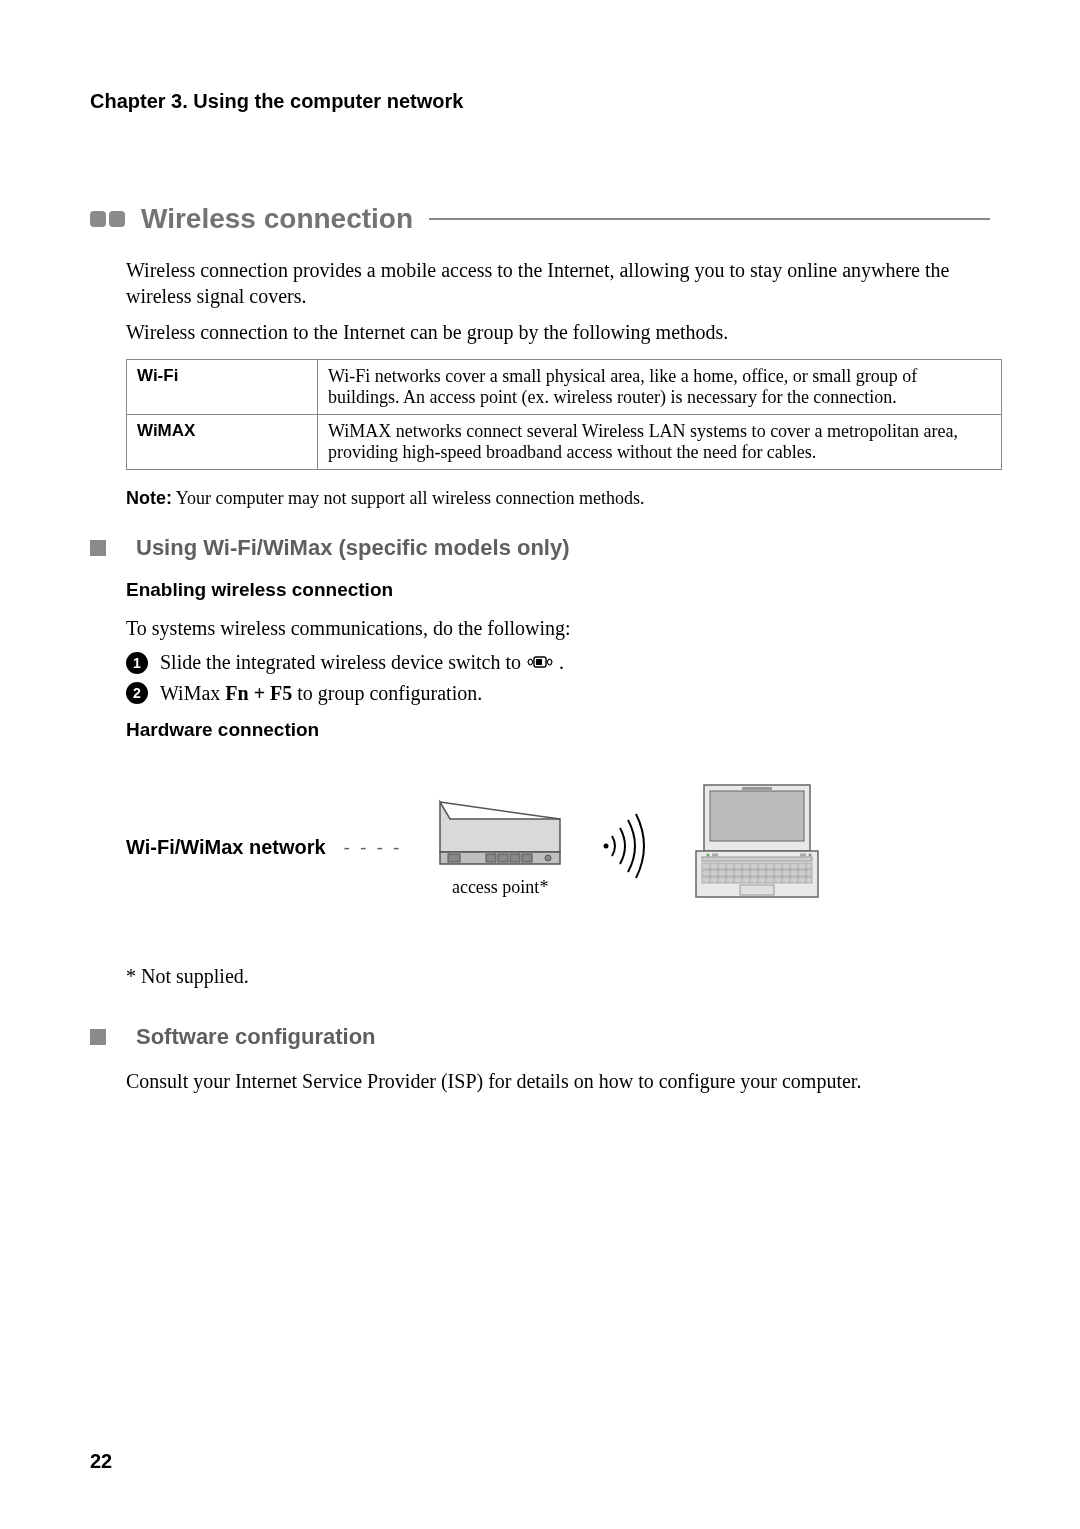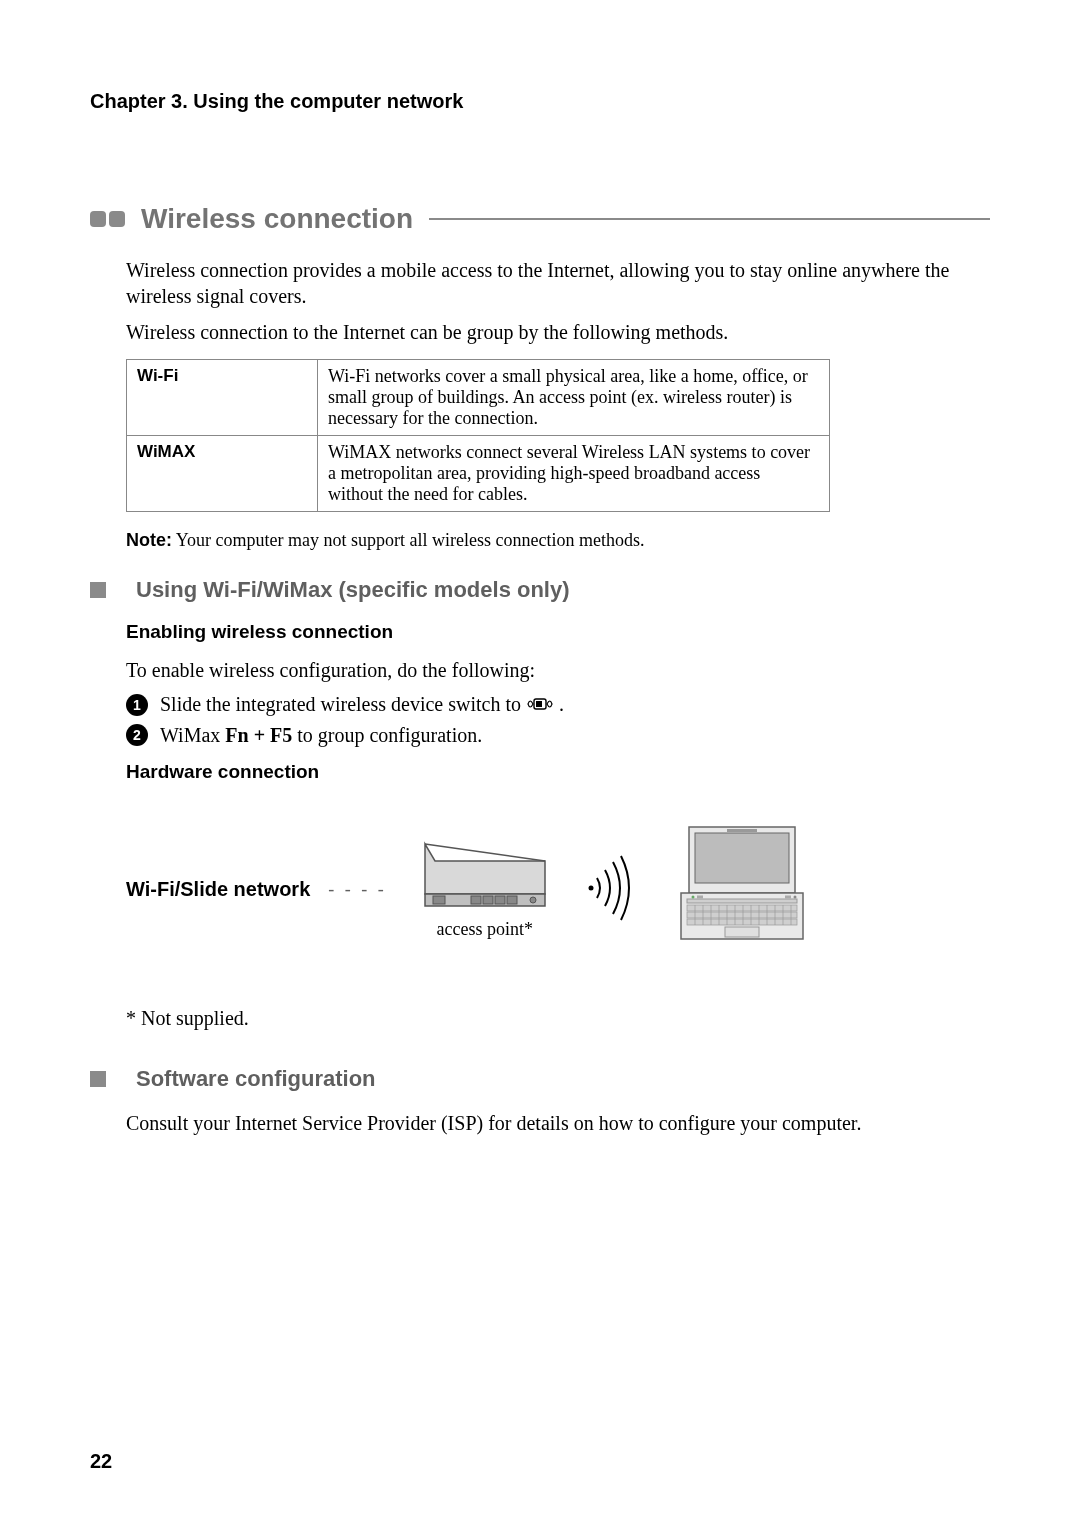--- a/index.html
+++ b/index.html
@@ -46,21 +46,21 @@
     margin-left: 16px;
   }
   .body-text {
     font-size: 20px;
     line-height: 1.3;
     margin: 0 0 10px 36px;
   }
   table.wifi-table {
     border-collapse: collapse;
     margin: 14px 0 18px 36px;
-    width: 704px;
+    width: 876px;
     font-size: 18px;
   }
   table.wifi-table td {
     border: 1px solid #888;
     padding: 6px 10px;
     vertical-align: top;
   }
   table.wifi-table td.col-name {
     font-family: Arial, Helvetica, sans-serif;
     font-weight: bold;
@@ -204,21 +204,21 @@
 <p class="note-line">
   <span class="note-label">Note:</span><span> Your computer may not support all wireless connection methods.</span>
 </p>
 
 <div class="subhead-row">
   <span class="subhead-square"></span>
   <span class="subhead-title">Using Wi-Fi/WiMax (specific models only)</span>
 </div>
 
 <div class="subsub-title">Enabling wireless connection</div>
-<p class="body-text">To enable wireless configuration, do the following:</p>
+<p class="body-text">To systems wireless communications, do the following:</p>
 
 <ol class="step-list">
   <li>
     <span class="step-num">1</span>
     <span>
       <span>Slide the integrated wireless device switch to </span>
       <span style="display:inline-block; vertical-align:middle;">
         <svg width="28" height="18" viewBox="0 0 28 18">
           <path d="M2 9 Q4 3 7 9 Q4 15 2 9 Z" fill="none" stroke="#000" stroke-width="1.2"></path>
           <rect x="8" y="4" width="12" height="10" rx="2" fill="none" stroke="#000" stroke-width="1.4"></rect>
@@ -233,21 +233,21 @@
     <span class="step-num">2</span>
     <span>
       <span>WiMax </span><span class="fn-key">Fn + F5</span><span> to group configuration.</span>
     </span>
   </li>
 </ol>
 
 <div class="subsub-title">Hardware connection</div>
 
 <div class="hw-diagram">
-  <span class="hw-label">Wi-Fi/Slide network</span>
+  <span class="hw-label">Wi-Fi/WiMax network</span>
   <span class="dashes">- - - -</span>
 
   <span class="ap-block">
     <span>
       <svg width="140" height="70" viewBox="0 0 140 70">
         <polygon points="10,5 10,55 130,55 130,22 20,22" fill="#d9d9d9" stroke="#555" stroke-width="1.5"></polygon>
         <line x1="10" y1="5" x2="130" y2="22" stroke="#555" stroke-width="1.5"></line>
         <rect x="10" y="55" width="120" height="12" fill="#bfbfbf" stroke="#555" stroke-width="1.5"></rect>
         <rect x="18" y="57" width="12" height="8" fill="#888" stroke="#555"></rect>
         <rect x="56" y="57" width="10" height="8" fill="#888" stroke="#555"></rect>

